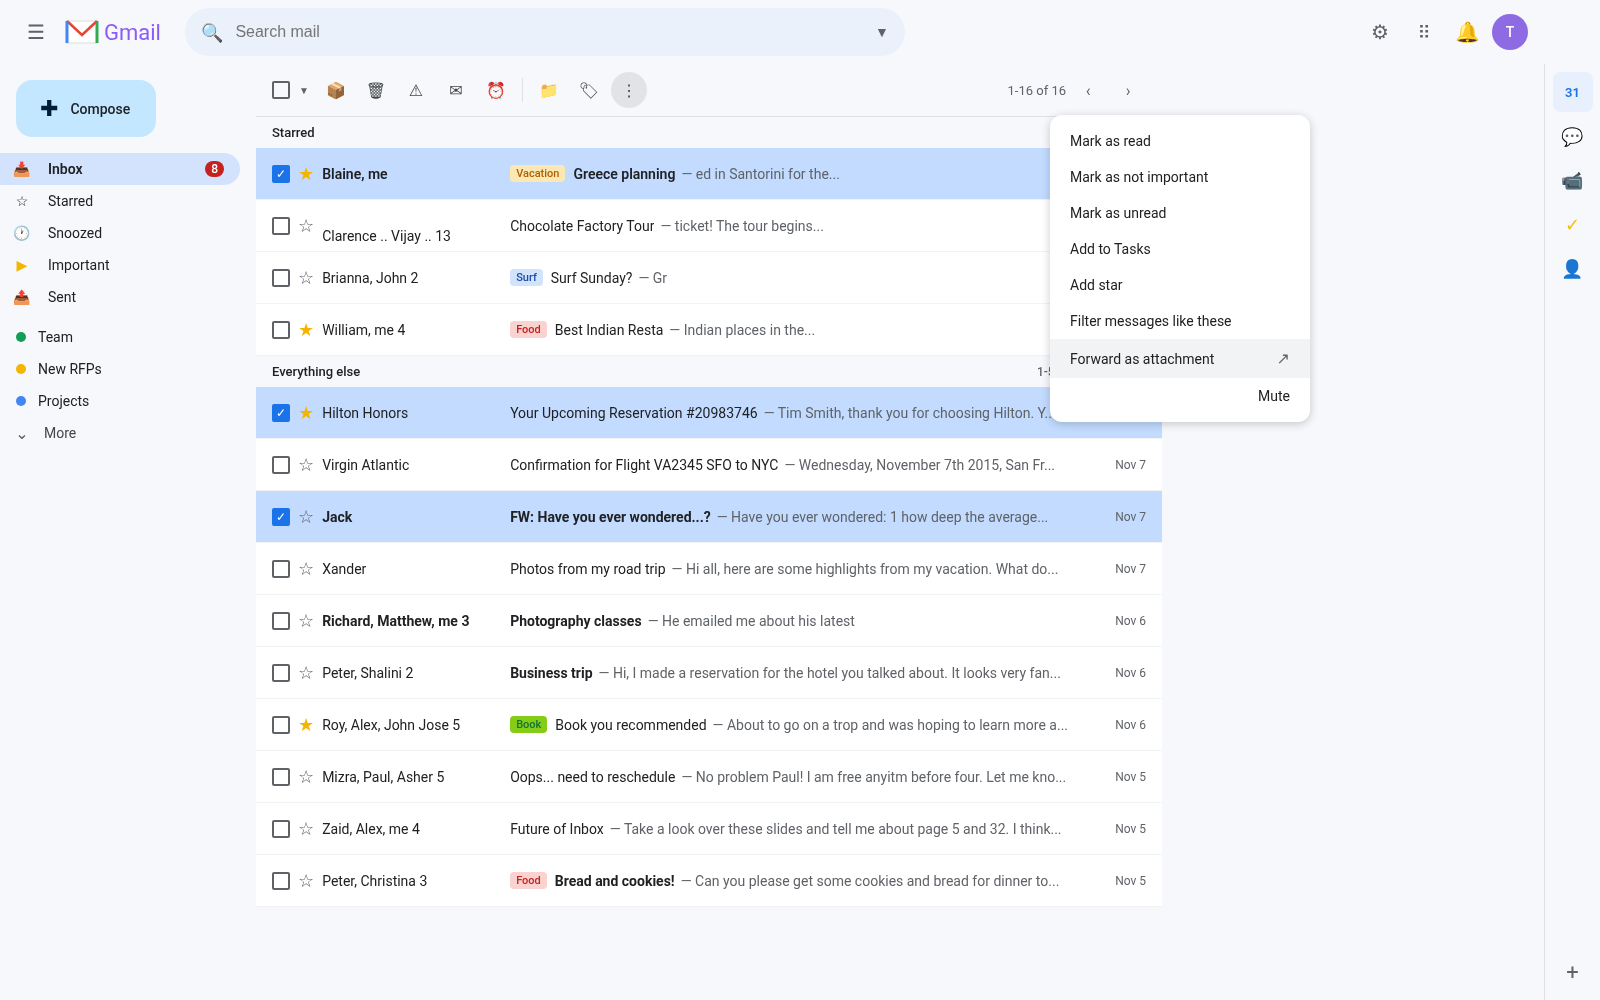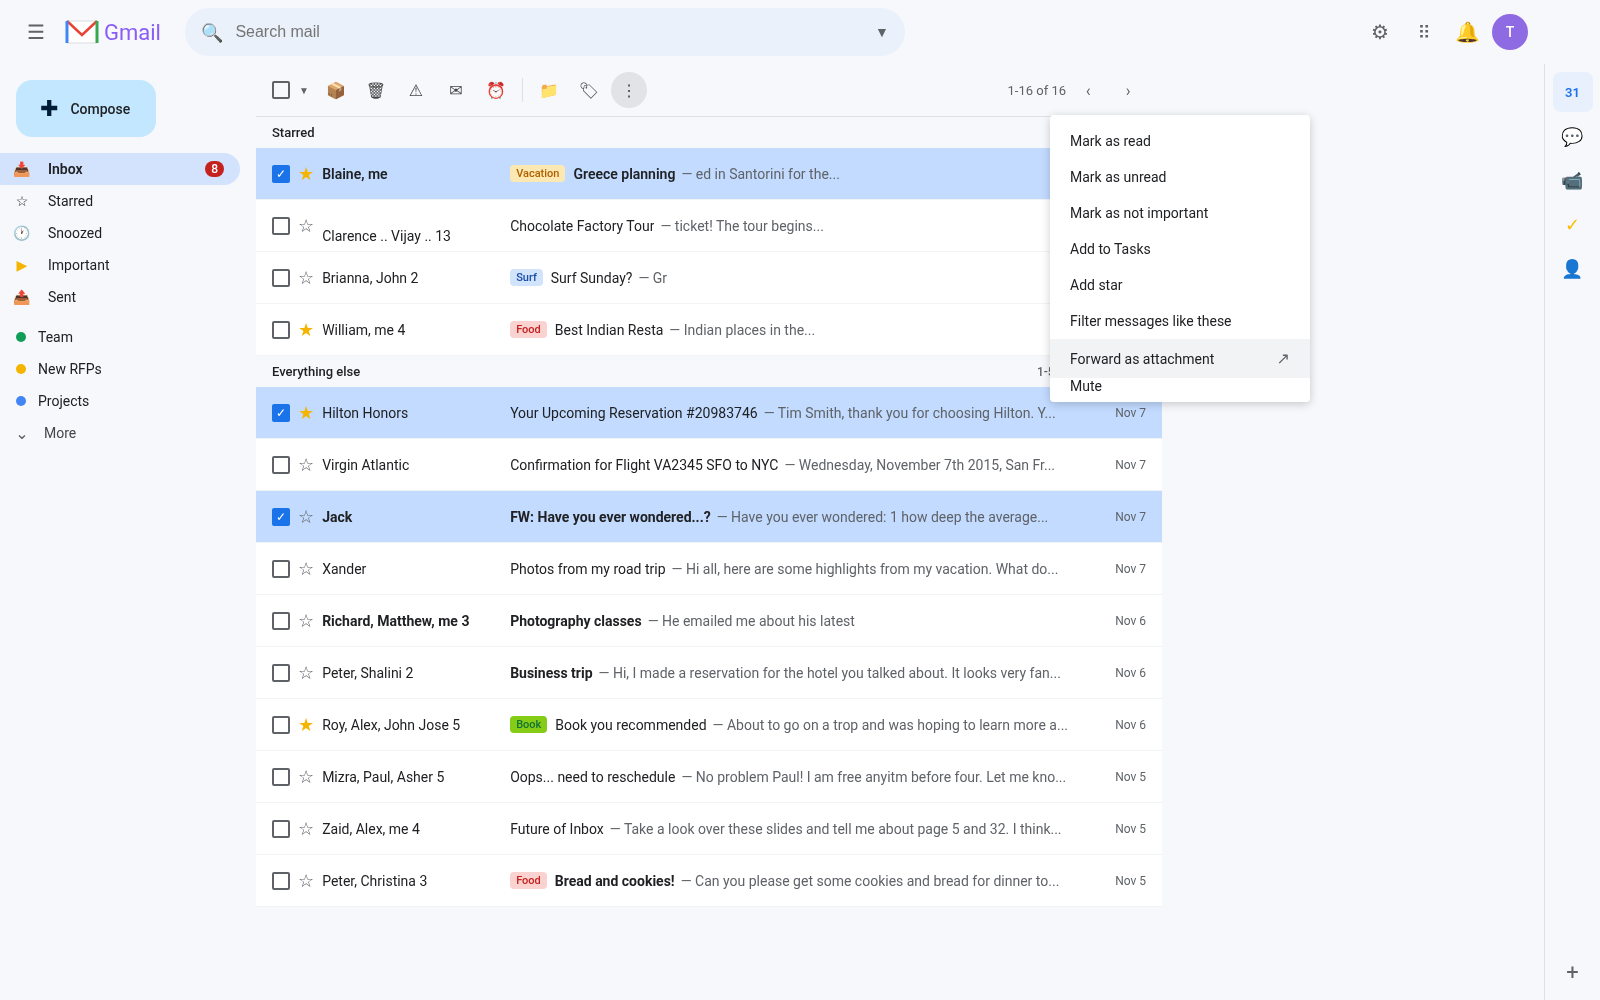--- a/index.html
+++ b/index.html
@@ -330,39 +330,39 @@
   <div style="width:40px;height:40px;border-radius:50%;display:flex;align-items:center;justify-content:center;cursor:pointer;font-size:18px;color:#5f6368;">💬</div>
   <div style="width:40px;height:40px;border-radius:50%;display:flex;align-items:center;justify-content:center;cursor:pointer;font-size:18px;color:#5f6368;">📹</div>
   <div style="width:40px;height:40px;border-radius:50%;display:flex;align-items:center;justify-content:center;cursor:pointer;font-size:18px;color:#fbbc04;">✓</div>
   <div style="width:40px;height:40px;border-radius:50%;display:flex;align-items:center;justify-content:center;cursor:pointer;font-size:18px;color:#5f6368;">👤</div>
   <div style="flex:1;"></div>
   <div style="width:40px;height:40px;border-radius:50%;display:flex;align-items:center;justify-content:center;cursor:pointer;font-size:22px;color:#5f6368;">+</div>
 </div>
 
 <div class="overlay" style="position:fixed;top:0;left:0;right:0;bottom:0;z-index:99;"></div>
 
-<div style="position:fixed;top:115px;right:290px;background:white;border-radius:4px;box-shadow:0 2px 10px rgba(0,0,0,.2);z-index:100;width:260px;padding:8px 0;">
+<div style="position:fixed;top:115px;right:290px;background:white;border-radius:12px;box-shadow:0 2px 10px rgba(0,0,0,.2);z-index:100;width:260px;padding:8px 0;">
   <div style="padding:10px 20px;font-size:14px;cursor:pointer;color:#202124;">
     <span>Mark as read</span>
   </div>
   <div style="padding:10px 20px;font-size:14px;cursor:pointer;color:#202124;">
+    <span>Mark as not important</span>
+  </div>
+  <div style="padding:10px 20px;font-size:14px;cursor:pointer;color:#202124;">
     <span>Mark as unread</span>
-  </div>
-  <div style="padding:10px 20px;font-size:14px;cursor:pointer;color:#202124;">
-    <span>Mark as not important</span>
   </div>
   <div style="padding:10px 20px;font-size:14px;cursor:pointer;color:#202124;">
     <span>Add to Tasks</span>
   </div>
   <div style="padding:10px 20px;font-size:14px;cursor:pointer;color:#202124;">
     <span>Add star</span>
   </div>
   <div style="padding:10px 20px;font-size:14px;cursor:pointer;color:#202124;">
     <span>Filter messages like these</span>
   </div>
   <div style="padding:10px 20px;font-size:14px;cursor:pointer;color:#202124;background:#f1f3f4;display:flex;align-items:center;justify-content:space-between;">
     <span>Forward as attachment</span>
     <span style="font-size:16px;color:#5f6368;">↗</span>
   </div>
-  <div style="padding:0 20px;font-size:14px;cursor:pointer;color:#202124;">
+  <div style="padding:10px 20px;font-size:14px;cursor:pointer;color:#202124;text-align:right;">
     <span>Mute</span>
   </div>
 </div>
 
 </body></html>

